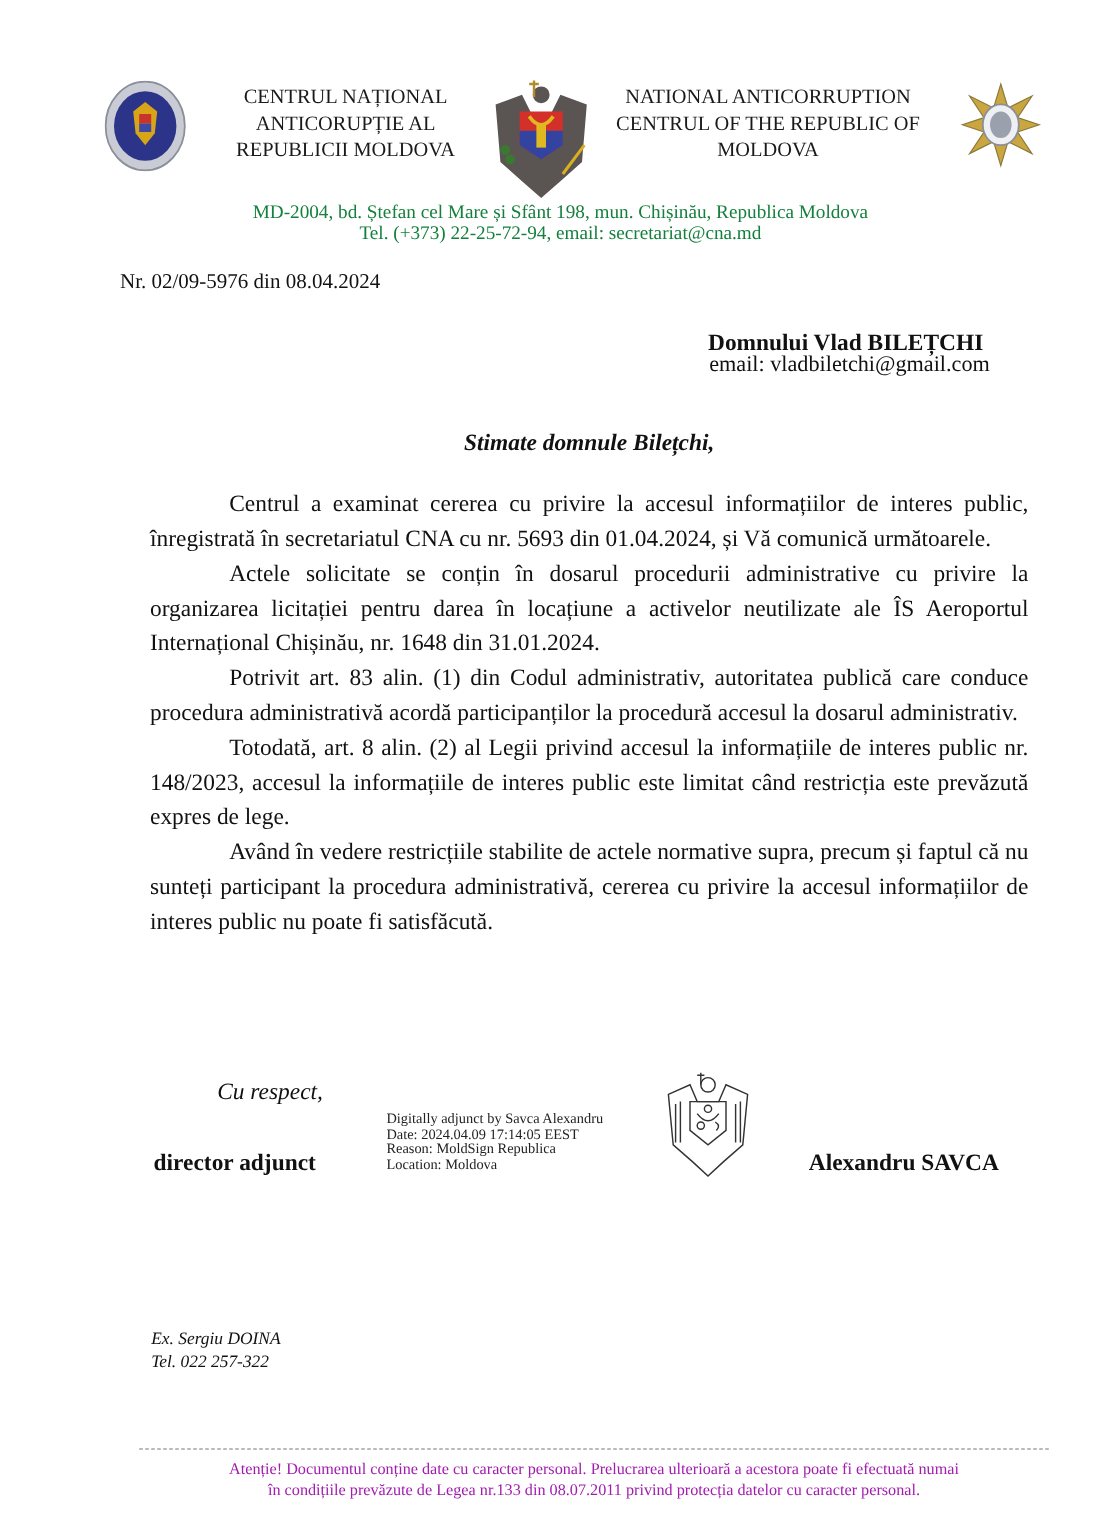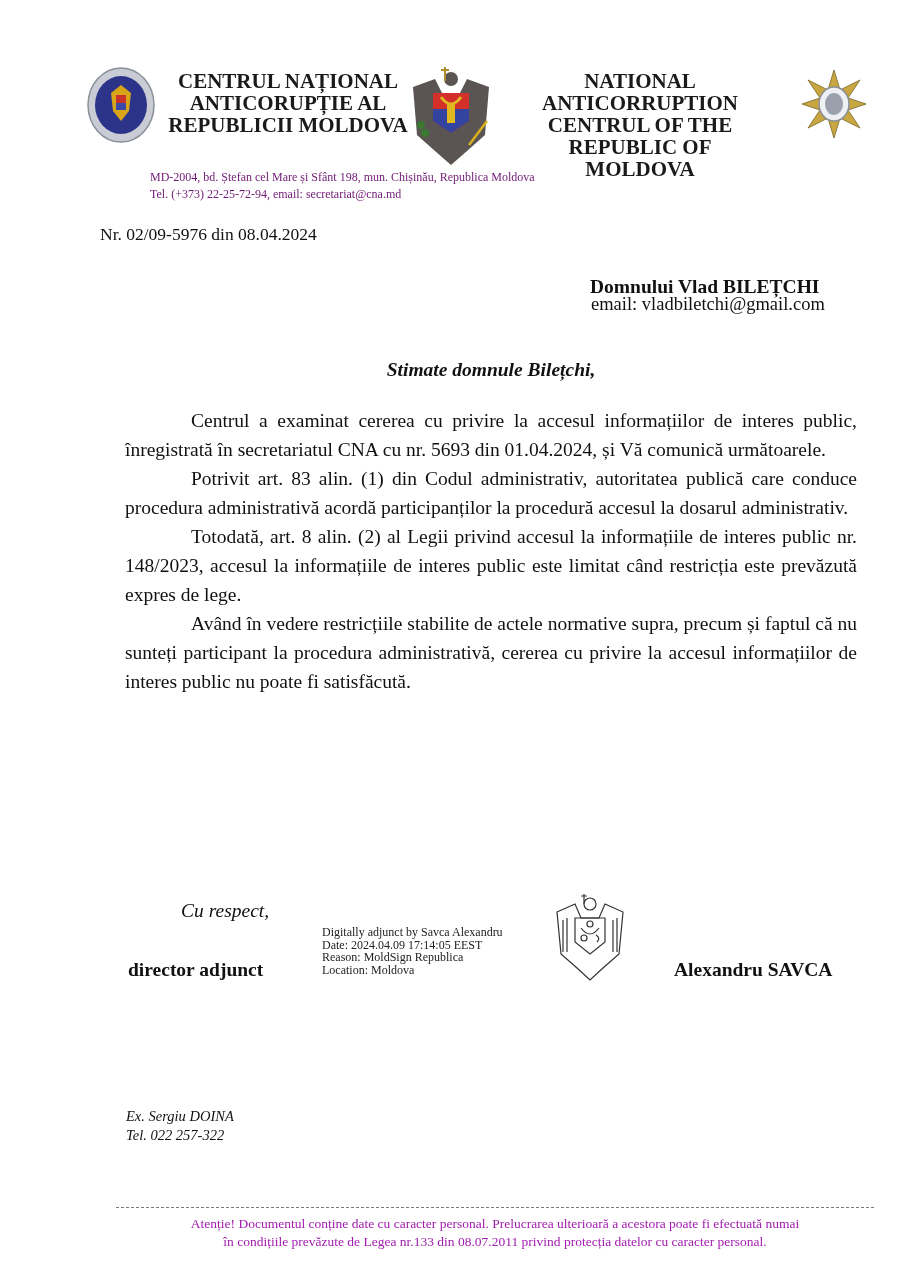--- a/index.html
+++ b/index.html
@@ -1,20 +1,20 @@
 <!DOCTYPE html>
 <html><head>
 <meta charset="utf-8">
 <style>
   html, body { margin: 0; padding: 0; background: #ffffff; }
   body { width: 912px; height: 1280px; position: relative; overflow: hidden;
          font-family: "Liberation Serif", "DejaVu Serif", serif; color: #111; }
   .abs { position: absolute; }
-  .hdr-title { font-weight: bold; font-size: 21px; line-height: 22px; text-align: center; color: #1a1a1a; }
-  .addr { font-size: 12px; line-height: 17px; color: #701a75; }
+  .hdr-title { font-weight: normal; font-size: 17px; line-height: 22px; text-align: center; color: #1a1a1a; }
+  .addr { font-size: 16px; line-height: 17px; text-align: center; color: #15803d; }
   .body-text { font-size: 19.5px; line-height: 29px; text-align: justify; }
   .body-text p { margin: 0; text-indent: 66px; text-align: justify; }
   .sig-meta { font-size: 12px; line-height: 12.5px; color: #222; }
   .footer-note { font-size: 13.5px; line-height: 18px; text-align: center; color: #a21caf; }
   .dashes { border-top: 1.5px dashed #777; height: 0; }
 </style>
 </head>
 <body>
 
 <div>
@@ -73,20 +73,21 @@
 
 <div class="abs" style="left:100px; top:224px; font-size:17.5px;">Nr. 02/09-5976 din 08.04.2024</div>
 
 <div class="abs" style="left:590px; top:276px; font-size:19.5px; font-weight:bold;">Domnului Vlad BILEȚCHI</div>
 <div class="abs" style="left:591px; top:294px; font-size:18.5px;">email: vladbiletchi@gmail.com</div>
 
 <div class="abs" style="left:0; top:359px; width:982px; text-align:center; font-size:19.5px; font-weight:bold; font-style:italic;">Stimate domnule Bilețchi,</div>
 
 <div class="abs body-text" style="left:125px; top:406px; width:732px;">
   <p>Centrul a examinat cererea cu privire la accesul informațiilor de interes public, înregistrată în secretariatul CNA cu nr. 5693 din 01.04.2024, și Vă comunică următoarele.</p>
+  <p>Actele solicitate se conțin în dosarul procedurii administrative cu privire la organizarea licitației pentru darea în locațiune a activelor neutilizate ale ÎS Aeroportul Internațional Chișinău, nr. 1648 din 31.01.2024.</p>
   <p>Potrivit art. 83 alin. (1) din Codul administrativ, autoritatea publică care conduce procedura administrativă acordă participanților la procedură accesul la dosarul administrativ.</p>
   <p>Totodată, art. 8 alin. (2) al Legii privind accesul la informațiile de interes public nr. 148/2023, accesul la informațiile de interes public este limitat când restricția este prevăzută expres de lege.</p>
   <p>Având în vedere restricțiile stabilite de actele normative supra, precum și faptul că nu sunteți participant la procedura administrativă, cererea cu privire la accesul informațiilor de interes public nu poate fi satisfăcută.</p>
 </div>
 
 <div class="abs" style="left:181px; top:900px; font-size:19.5px; font-style:italic;">Cu respect,</div>
 <div class="abs" style="left:128px; top:959px; font-size:19.5px; font-weight:bold;">director adjunct</div>
 
 <div class="abs sig-meta" style="left:322px; top:926px;">
   <div>Digitally adjunct by Savca Alexandru</div>

